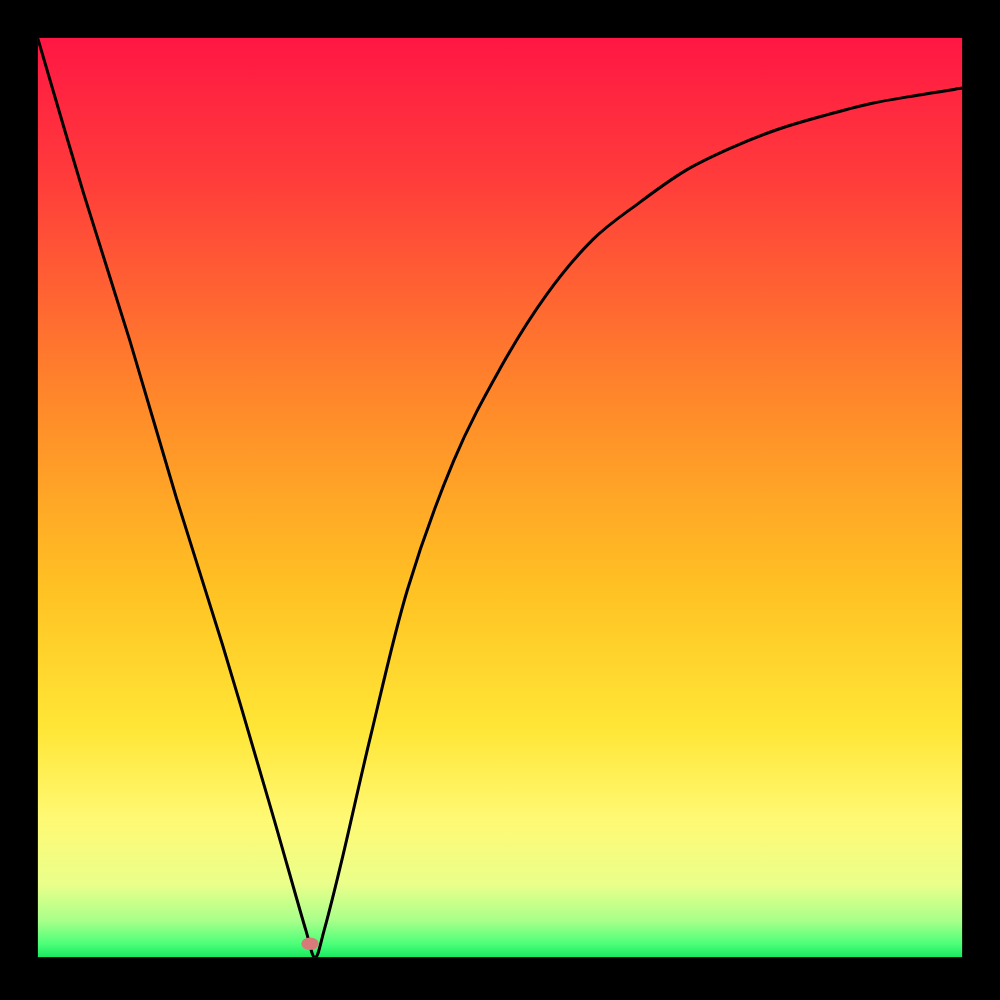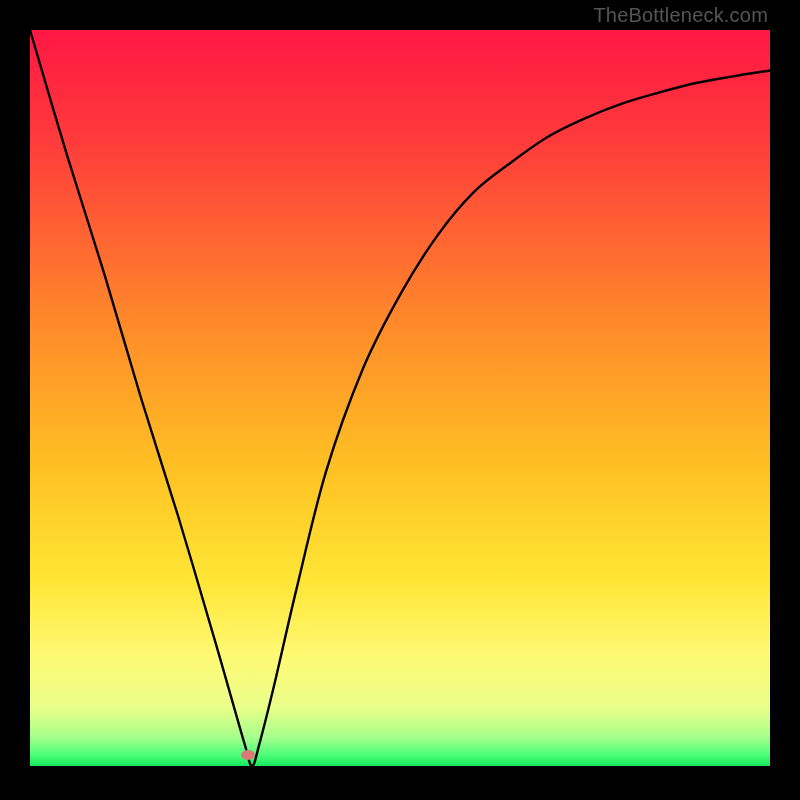--- a/index.html
+++ b/index.html
@@ -54,21 +54,20 @@
     height: 10px;
     border-radius: 50%;
     transform: translate(-50%, -50%);
   }
 </style>
 </head>
 <body>
 
 <div class="chart-container">
 
-  <div class="attribution">TheBottleneck.com</div>
 
   <div class="plot-area">
 
     <svg class="gradient-bg" viewBox="0 0 740 736" preserveAspectRatio="none">
       <defs>
         <linearGradient id="bgGrad" x1="0" y1="0" x2="0" y2="1">
             <stop offset="0%" stop-color="#ff1744"></stop>
             <stop offset="15%" stop-color="#ff3b3b"></stop>
             <stop offset="40%" stop-color="#ff8a2a"></stop>
             <stop offset="60%" stop-color="#ffc223"></stop>

